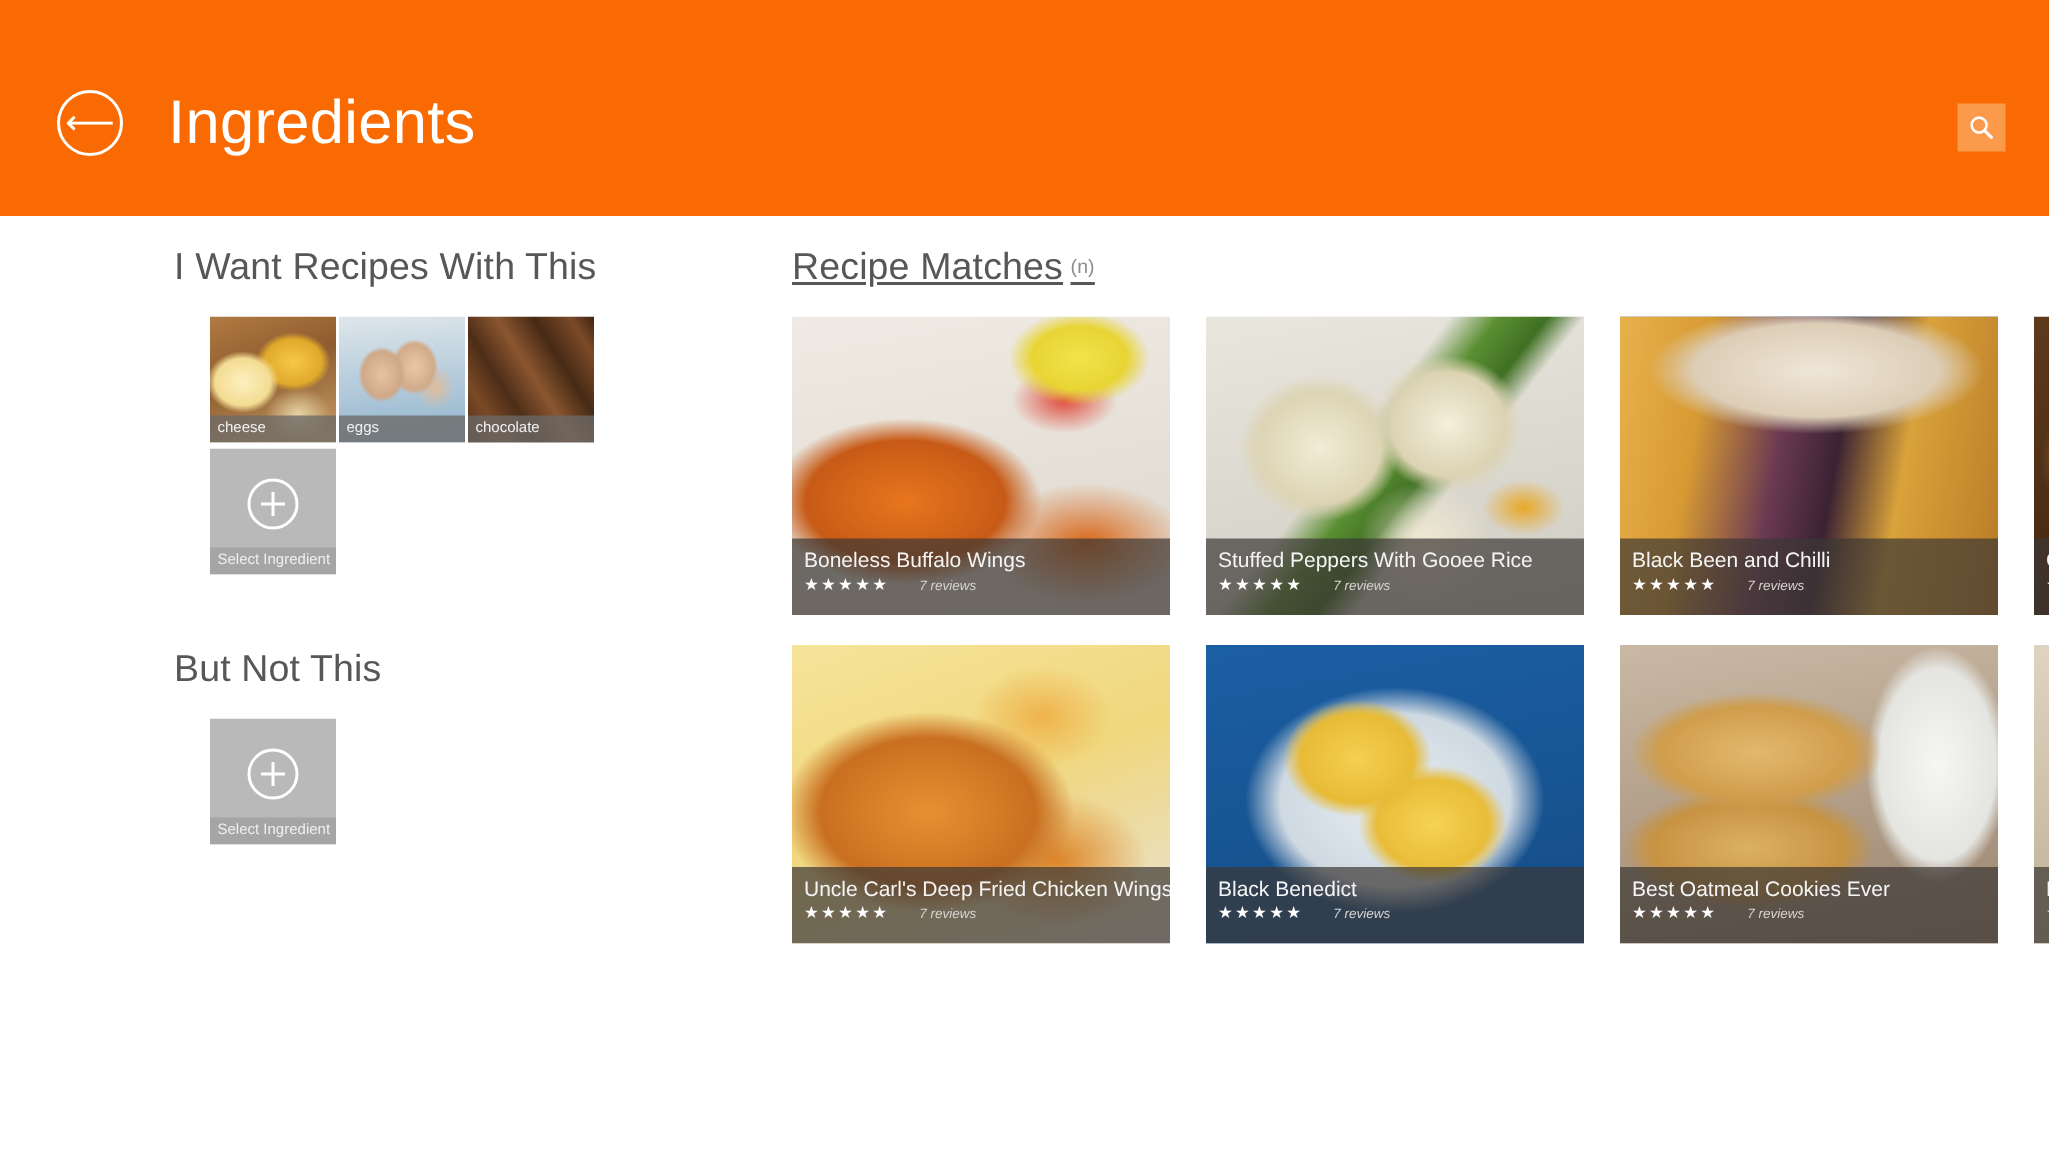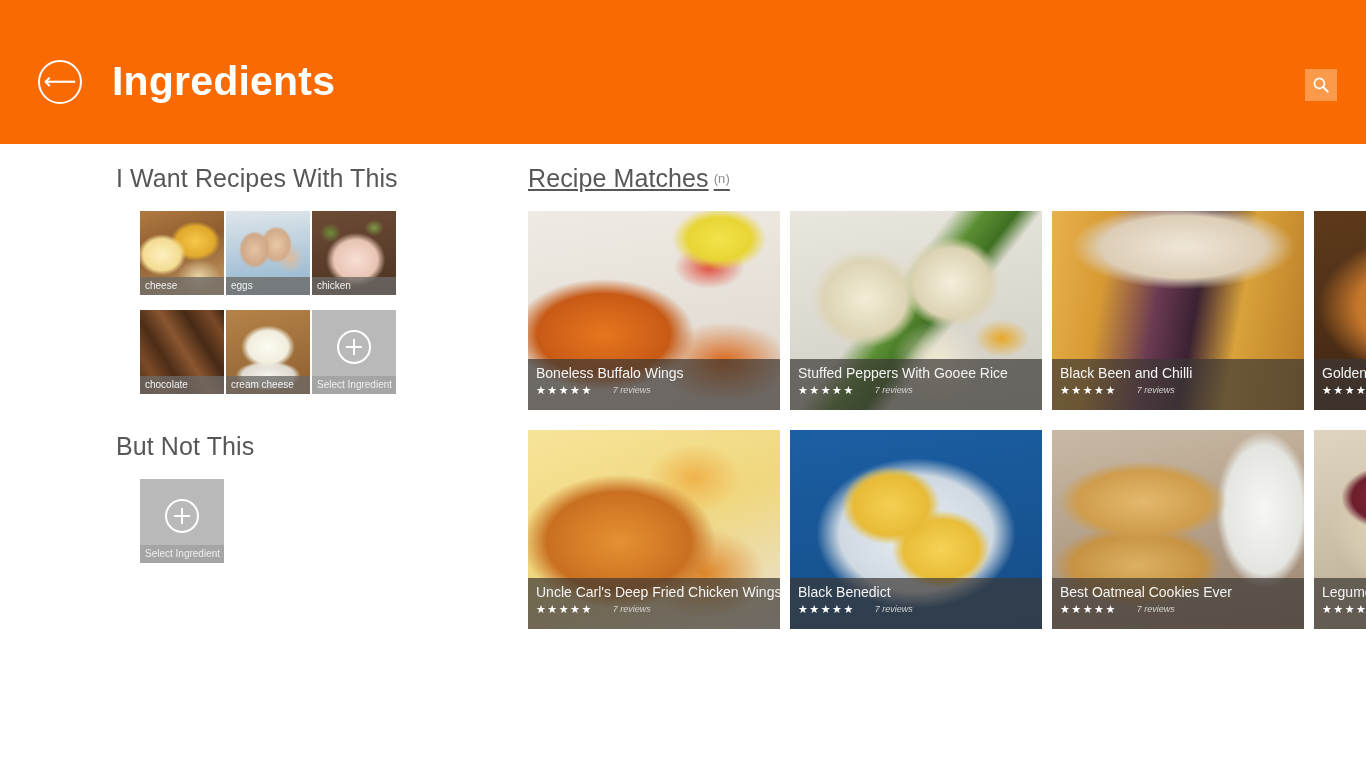--- a/index.html
+++ b/index.html
@@ -27,21 +27,21 @@
     position: absolute; left: 0; top: 0;
     width: 100%; height: 100%;
     display: flex; align-items: center; justify-content: center;
     color: #ffffff; font-size: 23px; line-height: 1;
     padding-bottom: 2px;
   }
   .page-title {
     position: absolute; left: 112px; top: 58px;
     color: #ffffff;
     font-size: 41px;
-    font-weight: 700;
+    font-weight: 400;
     letter-spacing: 0.2px;
     white-space: nowrap;
   }
   .search-button {
     position: absolute; left: 1305px; top: 69px;
     width: 32px; height: 32px;
     background: #fc9a4c;
     display: flex; align-items: center; justify-content: center;
     cursor: pointer;
   }
@@ -63,21 +63,21 @@
   }
 
   
   .left-panel { position: absolute; left: 116px; top: 20px; width: 380px; }
 
   .ingredients-heading { position: absolute; left: 0; top: 0; text-align: center; }
   .ingredient-grid {
     position: absolute; left: 0; top: 47px;
     width: 344px;
     display: flex; flex-wrap: wrap;
-    gap: 14px 1px;
+    gap: 3px 1px;
     padding-left: 24px;
   }
   .ingredient-tile {
     position: relative;
     width: 84px; height: 84px;
     overflow: hidden;
     cursor: pointer;
     flex: 0 0 auto;
     margin-right: 1px;
     margin-bottom: 1px;
@@ -120,21 +120,21 @@
   .matches-heading { position: absolute; left: 0; top: 0; white-space: nowrap; text-decoration: underline; }
   .matches-heading .count-suffix {
     font-size: 13px; color: #8a8c8e; vertical-align: 4px; margin-left: 5px;
   }
 
   .recipe-grid {
     position: absolute; left: 0; top: 47px;
     width: 838px; height: 418px;
     overflow: hidden;
   }
-  .recipe-row { display: flex; gap: 10px; margin-bottom: 20px; }
+  .recipe-row { display: flex; gap: 24px; margin-bottom: 20px; }
   .recipe-card {
     position: relative;
     flex: 0 0 252px;
     width: 252px; height: 199px;
     overflow: hidden;
     cursor: pointer;
   }
   .recipe-card .photo { position: absolute; inset: 0; }
   .recipe-caption {
     position: absolute; left: 0; right: 0; bottom: 0;
@@ -266,30 +266,22 @@
     <div class="ingredient-grid" id="include-grid">
         <div class="ingredient-tile">
           <div class="photo img-cheese"></div>
           <div class="tile-label">cheese</div>
         </div>
         <div class="ingredient-tile">
           <div class="photo img-eggs"></div>
           <div class="tile-label">eggs</div>
         </div>
         <div class="ingredient-tile">
-          <div class="photo img-chicken"></div>
-          <div class="tile-label">chicken</div>
-        </div>
-        <div class="ingredient-tile">
           <div class="photo img-chocolate"></div>
           <div class="tile-label">chocolate</div>
-        </div>
-        <div class="ingredient-tile">
-          <div class="photo img-creamcheese"></div>
-          <div class="tile-label">cream cheese</div>
         </div>
         <div class="ingredient-tile tile-add">
           <div class="photo img-pantry"></div>
           <div class="plus-badge"></div>
           <div class="tile-label">Select Ingredient</div>
         </div>
       </div>
 
     <div class="section-heading exclude-heading">But Not This</div>
 

